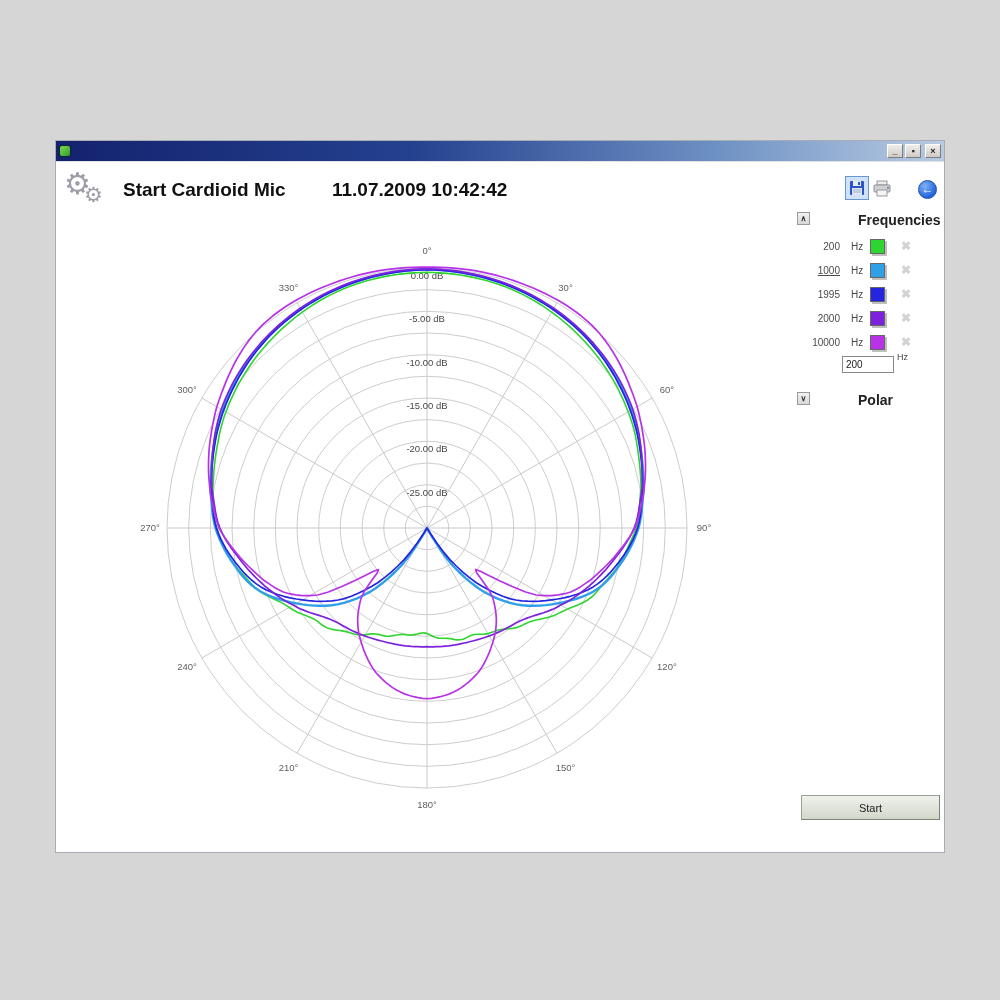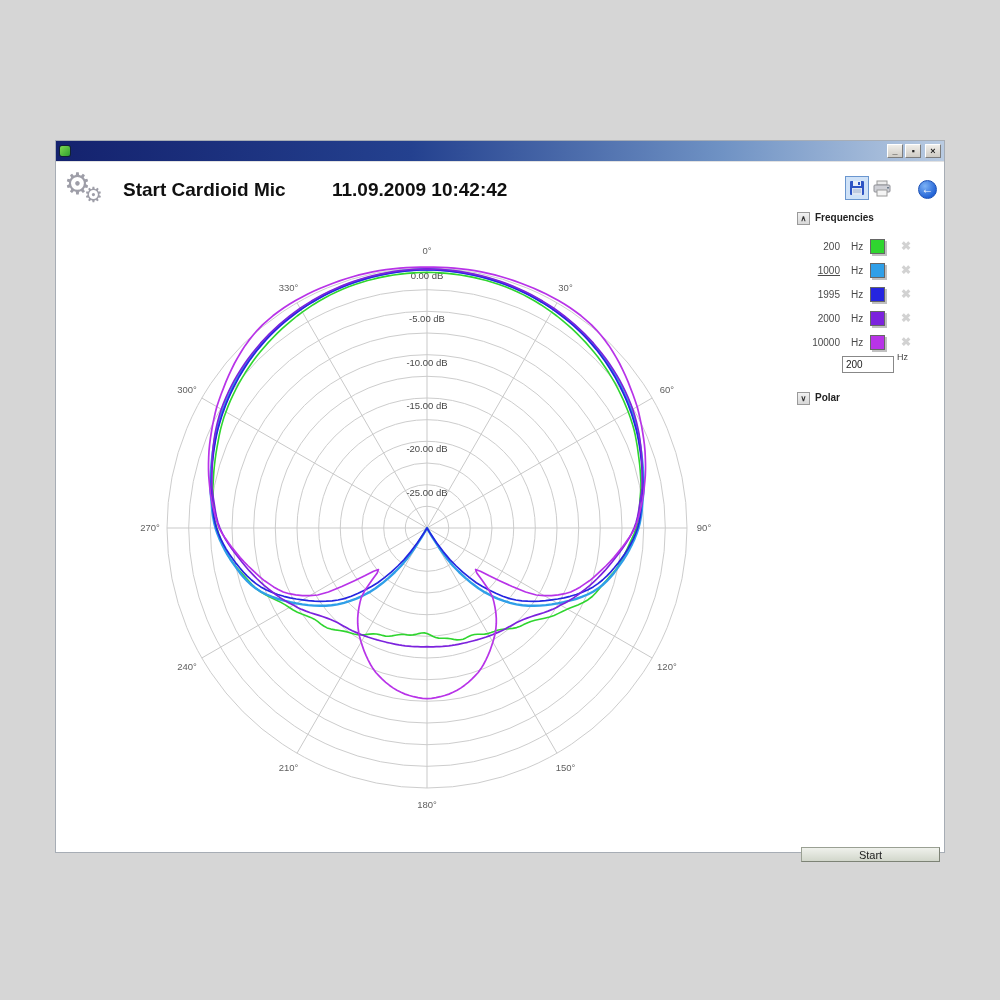--- a/index.html
+++ b/index.html
@@ -39,32 +39,32 @@
     display:flex;align-items:center;justify-content:center;}
   .print-wrap{position:absolute;left:816px;top:39px;width:20px;height:18px;}
   .back-btn{position:absolute;left:862px;top:39px;width:19px;height:19px;border-radius:50%;
     background:radial-gradient(circle at 35% 30%,#7db2f5,#2263d6 72%);
     border:1px solid #1b50b5;box-sizing:border-box;color:#fff;
     font-size:12px;font-weight:bold;text-align:center;line-height:16px;}
   
   .sec-btn{position:absolute;width:13px;height:13px;font-size:8px;line-height:11px;text-align:center;
     background:linear-gradient(180deg,#f2f2f2,#d8d8d8);border:1px solid #9a9a9a;
     color:#333;box-sizing:border-box;font-weight:bold;}
-  .sec-label{position:absolute;font-size:10px;font-weight:bold;color:#222;}
+  .sec-label{position:absolute;font-size:14px;font-weight:bold;color:#222;margin-left:43px;}
   .freq-value{position:absolute;width:40px;text-align:right;font-size:10px;color:#4a4a4a;}
   .freq-unit{position:absolute;font-size:10px;color:#4a4a4a;}
   .freq-swatch{position:absolute;width:13px;height:13px;border:1px solid #666;
     box-shadow:2px 2px 0 rgba(140,140,140,.55);box-sizing:content-box;}
   .freq-x{position:absolute;font-size:12px;font-weight:bold;color:#d2d2d2;line-height:13px;}
   .freq-input{position:absolute;left:786px;top:215px;width:44px;height:13px;
     border:1px solid #888;font-size:10px;font-family:"Liberation Sans",sans-serif;
     padding:1px 3px;color:#222;}
   .hz-label{position:absolute;left:841px;top:211px;font-size:9px;color:#444;}
   
-  .start-btn{position:absolute;left:745px;top:706px;width:139px;height:15px;
+  .start-btn{position:absolute;left:745px;top:654px;width:139px;height:25px;
     background:linear-gradient(180deg,#eff1ec,#d2d7cb);
     border:1px solid #9aa093;border-bottom-color:#7d8376;border-right-color:#7d8376;
     font-size:11px;color:#222;font-family:"Liberation Sans",sans-serif;
     text-align:center;line-height:14px;box-sizing:border-box;padding:0;}
   
   #polar-chart{position:absolute;left:0;top:21px;}
   #polar-chart text{font-family:"Liberation Sans",sans-serif;font-size:9.5px;fill:#606060;}
   #polar-chart text.db{fill:#474747;}
 </style>
 </head>
@@ -79,21 +79,21 @@
       <div class="tb-btn">▪</div>
       <div class="tb-btn close">×</div>
     </div>
   </div>
 
   <div class="gears">
     <span class="gear-big">⚙</span>
     <span class="gear-small">⚙</span>
   </div>
   <div class="app-title">Start Cardioid Mic</div>
-  <div class="app-timestamp">11.09.2009 10:42:42</div>
+  <div class="app-timestamp">11.07.2009 10:42:42</div>
 
   <div class="save-wrap">
     <svg width="16" height="16" viewBox="0 0 16 16">
       <rect x="1" y="1" width="14" height="14" rx="1" fill="#2e54c4"></rect>
       <rect x="4" y="1" width="8" height="5" fill="#e8eef8"></rect>
       <rect x="9" y="2" width="2" height="3" fill="#2e54c4"></rect>
       <rect x="3" y="8" width="10" height="7" fill="#dfe6f2"></rect>
       <line x1="4" y1="10" x2="12" y2="10" stroke="#9fb0cc" stroke-width="1"></line>
       <line x1="4" y1="12" x2="12" y2="12" stroke="#9fb0cc" stroke-width="1"></line>
     </svg>

